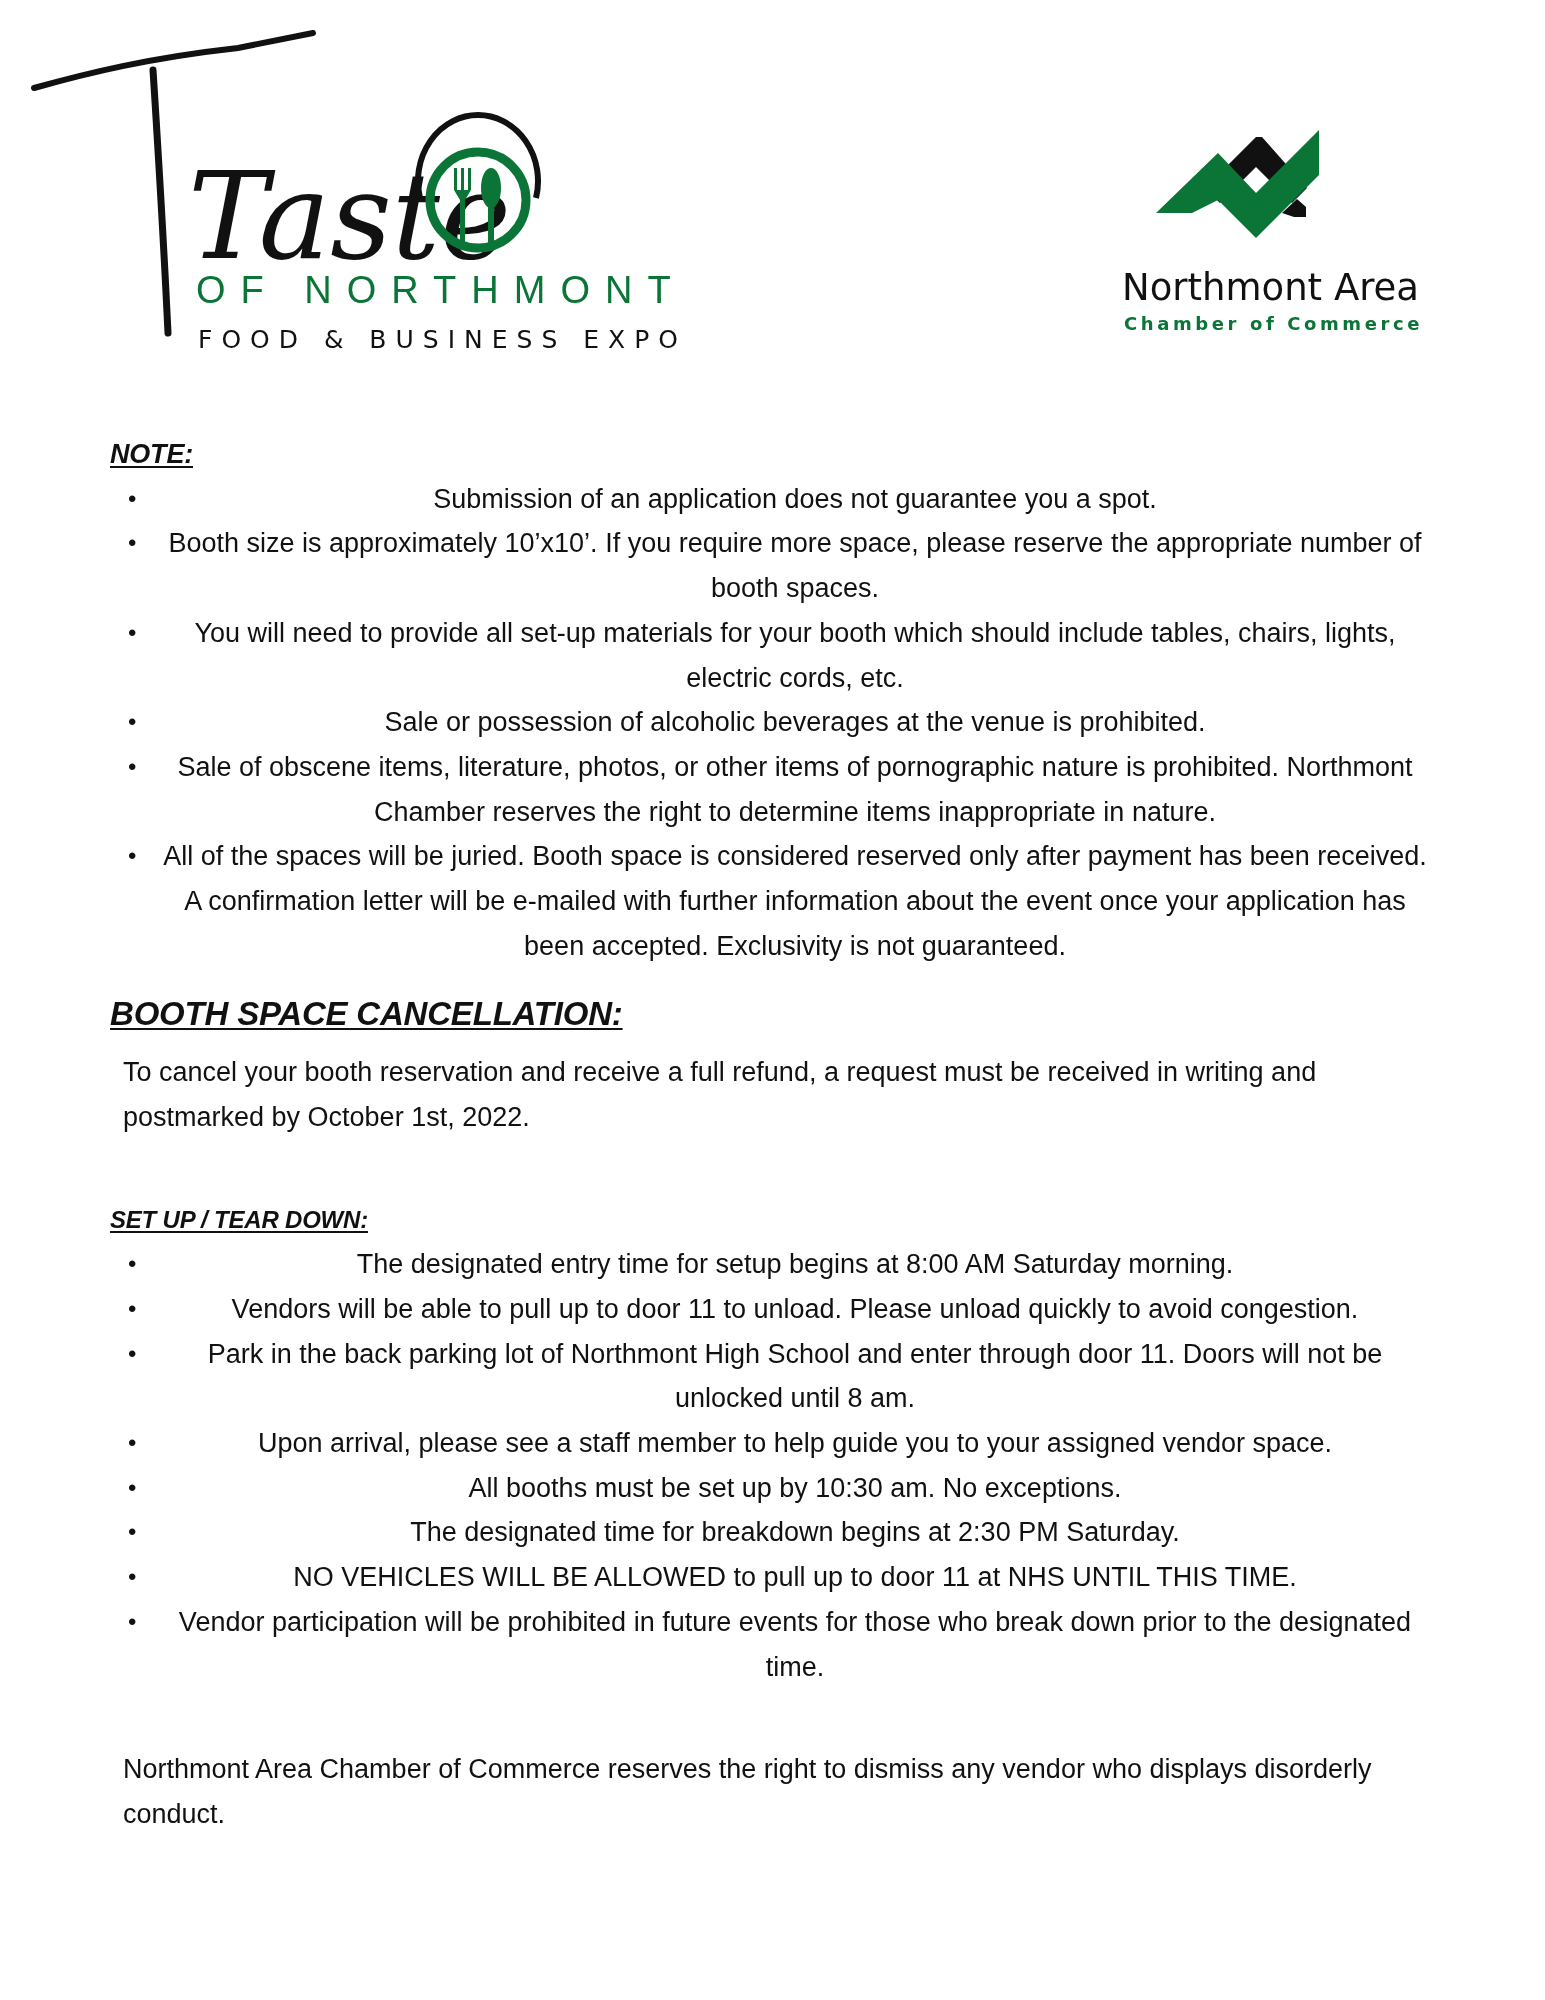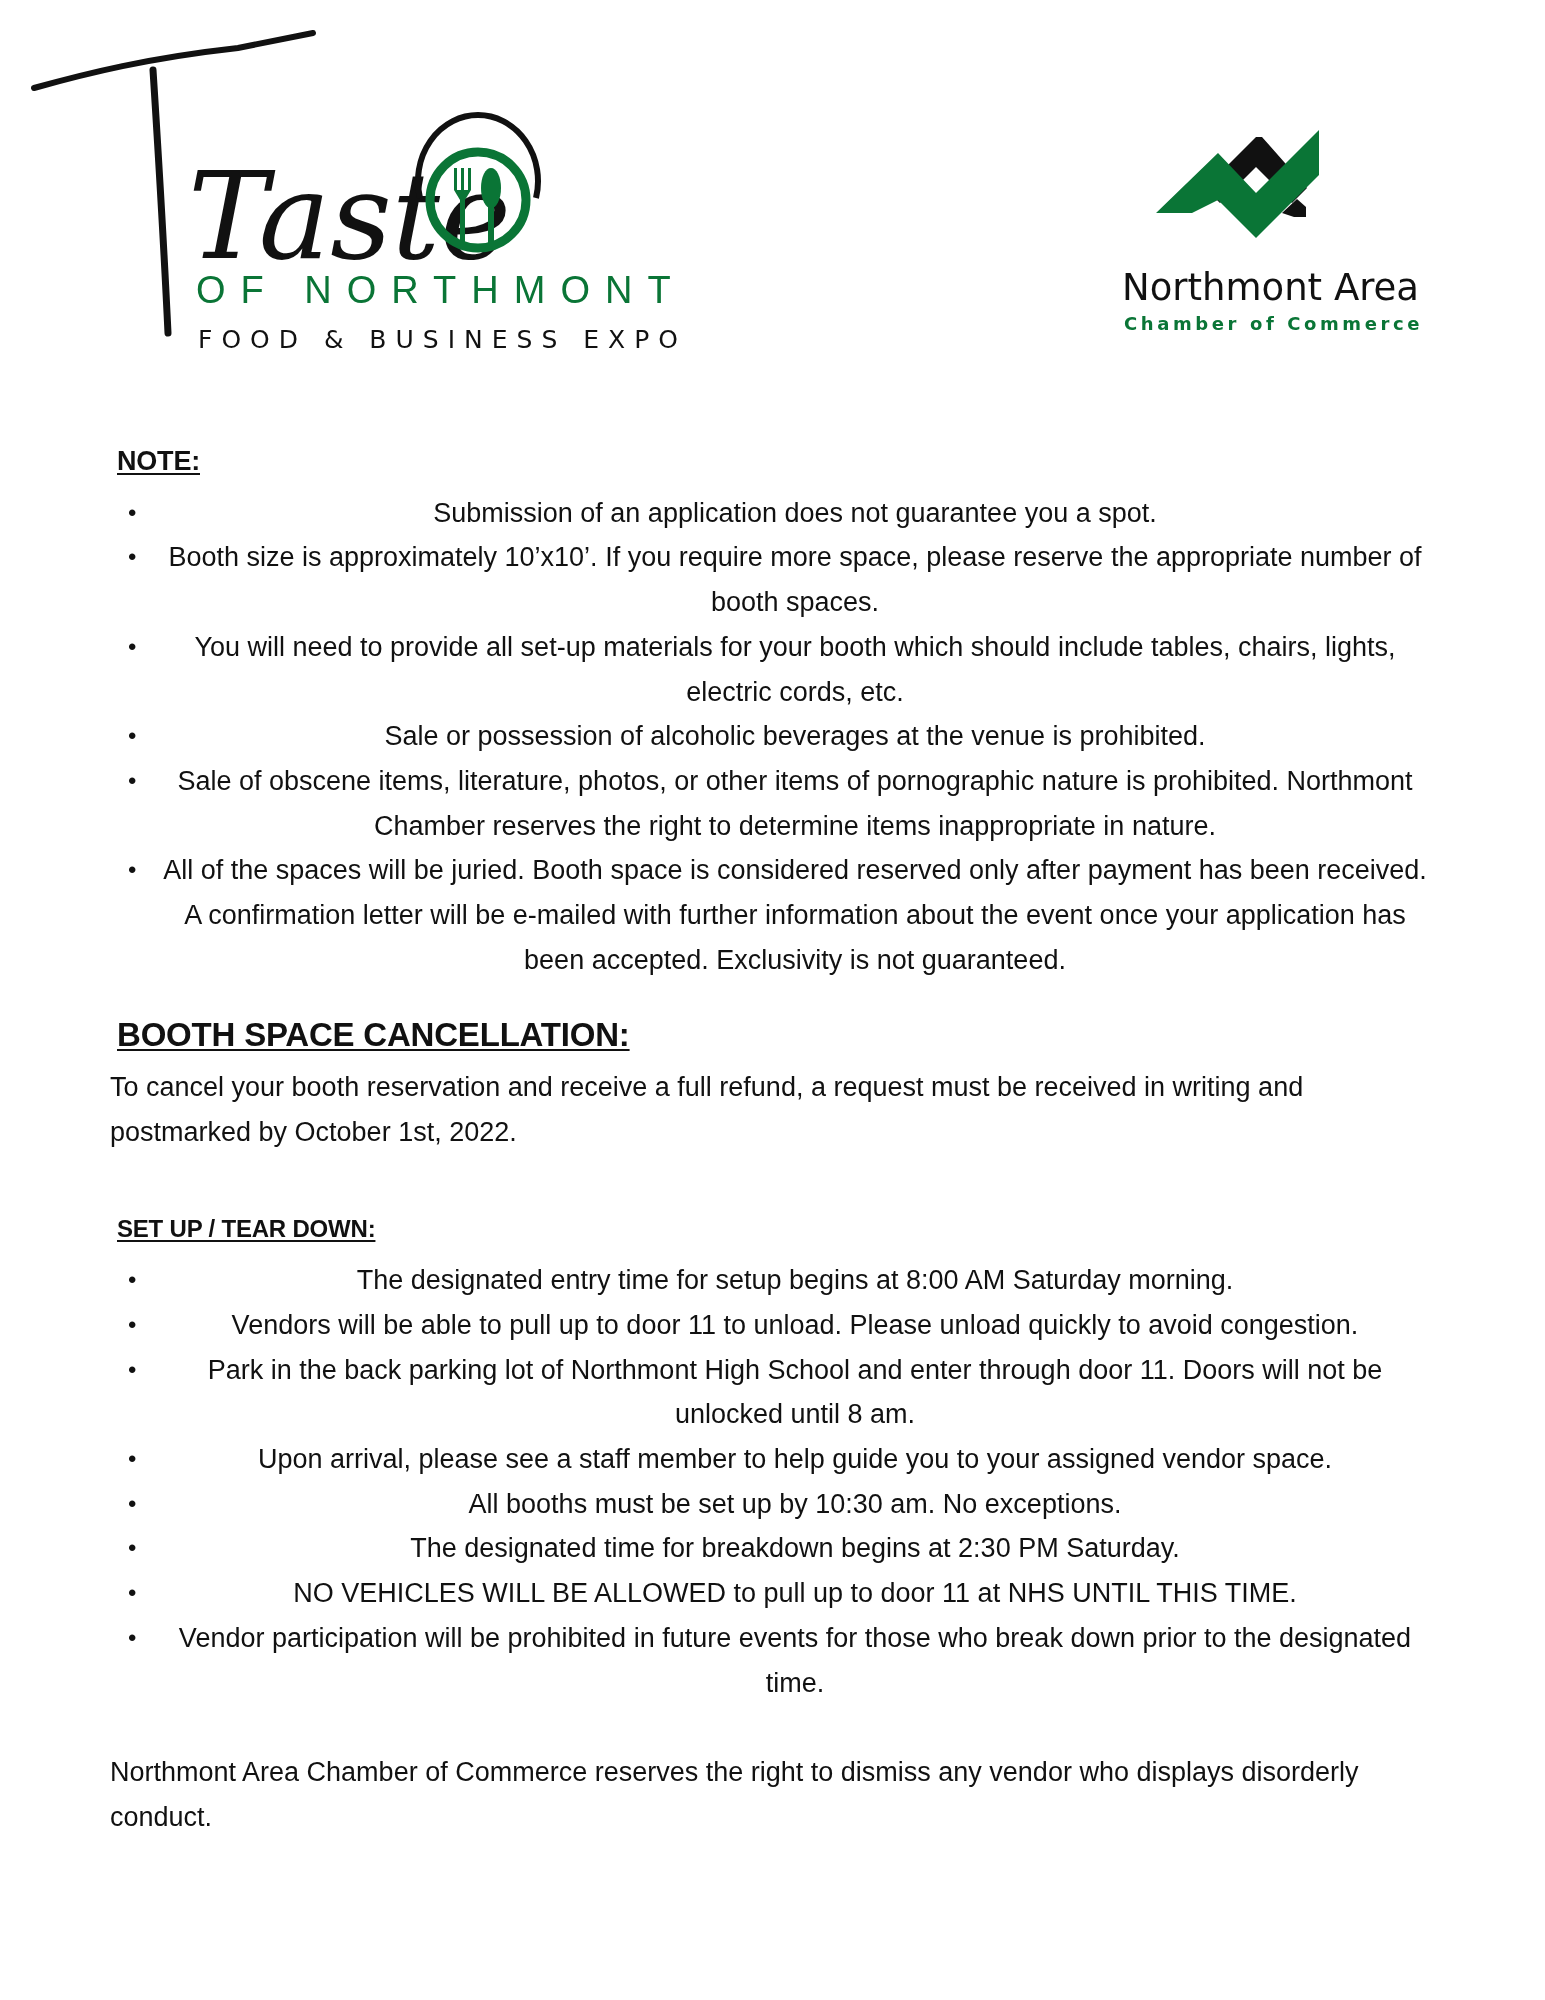--- a/index.html
+++ b/index.html
@@ -1,25 +1,25 @@
 <!DOCTYPE html>
 <html><head>
 <meta charset="utf-8">
 <style>
   html, body { margin: 0; padding: 0; background: #ffffff; }
   body { width: 1545px; height: 2000px; position: relative; overflow: hidden;
          font-family: "Liberation Sans", sans-serif; color: #111; }
   .logo-left { position: absolute; left: 28px; top: 28px; width: 660px; height: 330px; }
   .logo-right { position: absolute; left: 1110px; top: 95px; width: 370px; height: 245px; text-align: right; }
   .content { position: absolute; left: 110px; top: 432px; width: 1320px; font-size: 27px; line-height: 44.7px; }
-  .heading { font-weight: bold; text-decoration: underline; text-decoration-thickness: 2px; text-underline-offset: 3px; margin: 7px; letter-spacing: -0.2px;}
+  .heading { font-weight: bold; font-style: italic; text-decoration: underline; text-decoration-thickness: 2px; text-underline-offset: 3px; margin: 0; letter-spacing: -0.2px;}
   ul { margin: 0; padding: 0 0 0 50px; list-style: none; text-align: center; }
   li { position: relative; }
   li::before { content: "\2022"; position: absolute; left: -32px; top: 0; font-size: 24px; }
-  p { margin: 0; }
+  p { margin: 13px; }
   .gap-s { height: 24px; }
   .gap-l { height: 45px; }
 </style>
 </head>
 <body>
 
 <div class="logo-left">
   <svg width="660" height="330" viewBox="0 0 660 330">
 
     <path d="M6 60 C 60 45, 120 30, 210 20 L 285 5" stroke="#111" stroke-width="6" fill="none" stroke-linecap="round"></path>

